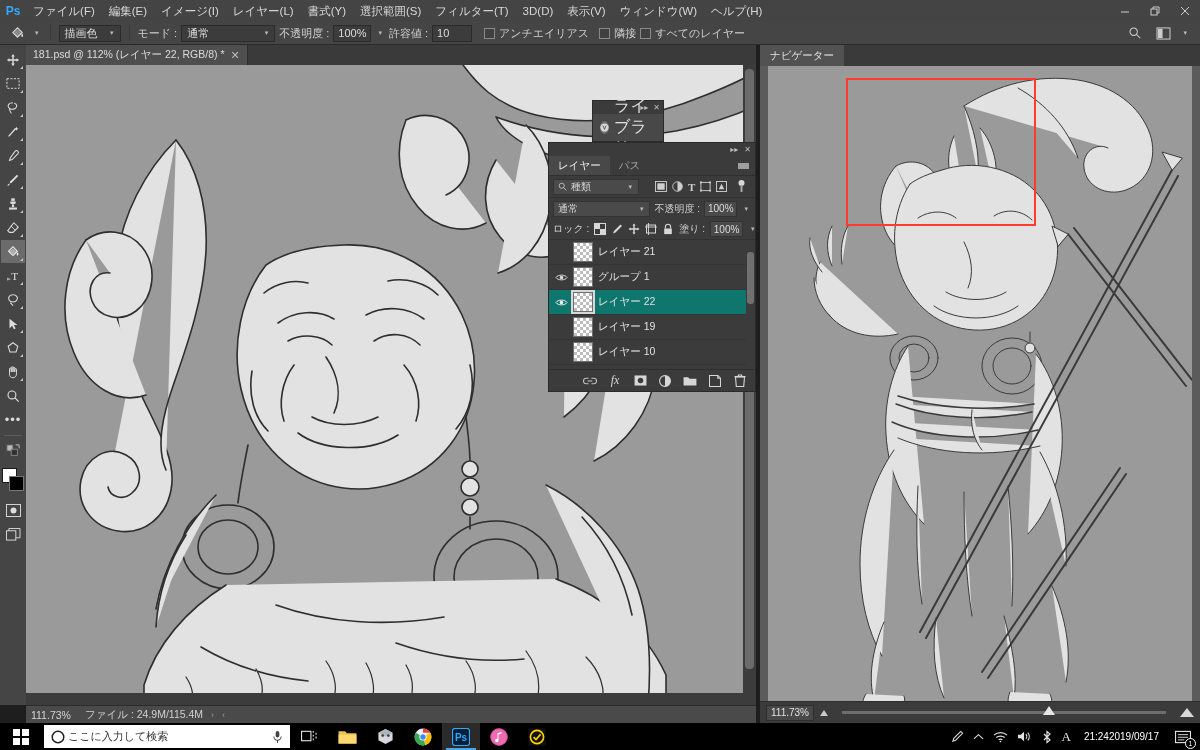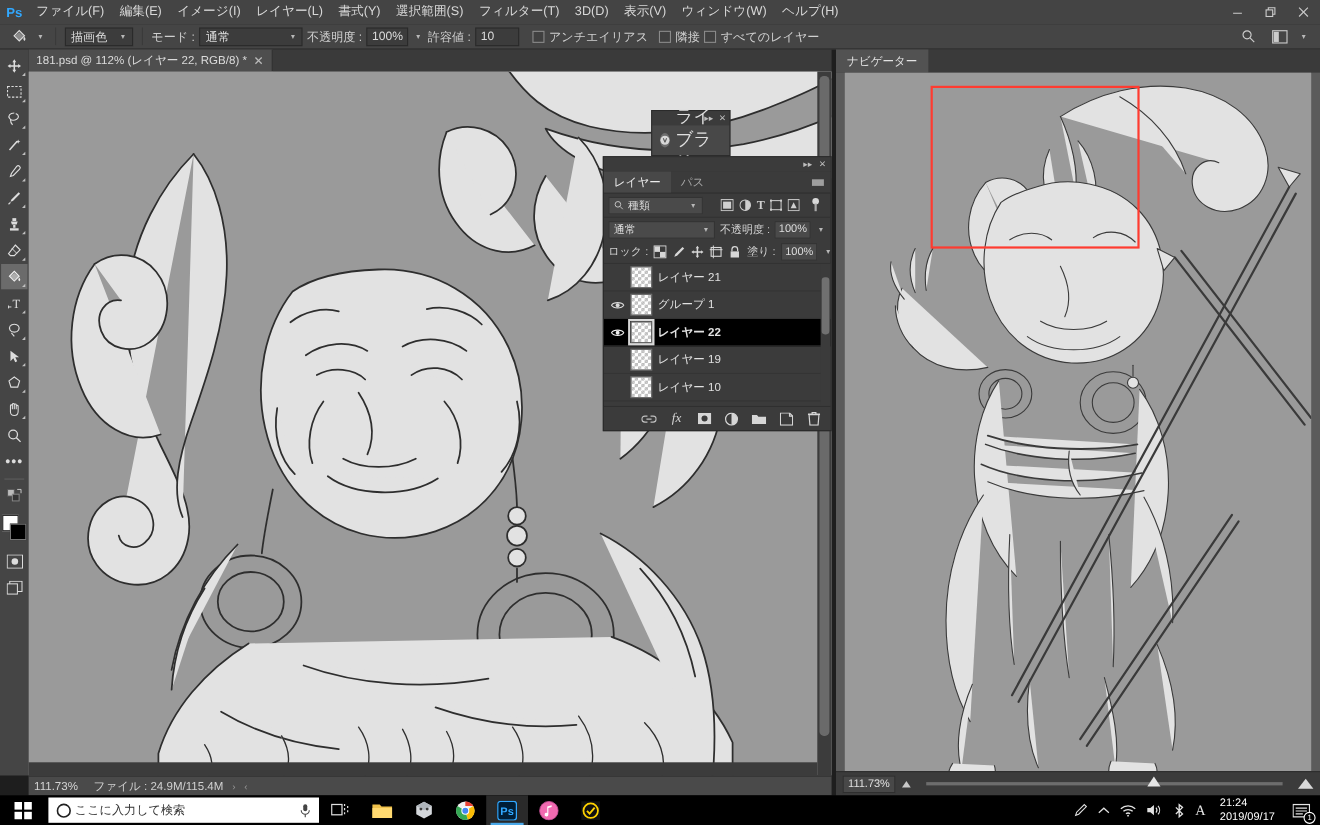--- a/index.html
+++ b/index.html
@@ -259,21 +259,21 @@
     padding: 0 4px; border-bottom: 1px solid #323232;
   }
   .lp-lock-icon {
     width: 14px; height: 14px; display: flex; align-items: center; justify-content: center;
   }
   .lp-list { flex: 1; overflow: hidden; position: relative; background: #3b3b3b; }
   .lp-row {
     height: 25px; display: flex; align-items: center;
     border-bottom: 1px solid #343434; padding-left: 2px;
   }
-  .lp-row.selected { background: #000000; font-weight: bold; }
+  .lp-row.selected { background: #0f766e; }
   .lp-eye {
     width: 20px; height: 25px; display: flex; align-items: center; justify-content: center;
   }
   .lp-thumb {
     width: 20px; height: 20px; margin: 0 5px 0 2px; border: 1px solid #6e6e6e;
     background-image:
       linear-gradient(45deg, #bdbdbd 25%, transparent 25%, transparent 75%, #bdbdbd 75%),
       linear-gradient(45deg, #bdbdbd 25%, #ffffff 25%, #ffffff 75%, #bdbdbd 75%);
     background-size: 6px 6px; background-position: 0 0, 3px 3px;
   }
@@ -318,21 +318,21 @@
   }
   .tb-icon.active { background: #2a2a2a; }
   .tb-tray {
     margin-left: auto; display: flex; align-items: center; gap: 9px; padding-right: 6px;
   }
   .tray-item {
     display: flex; align-items: center; justify-content: center;
     color: #e4e4e4; font-size: 11px;
   }
   .tb-clock {
-    display: flex; flex-direction: column; align-items: flex-start;
+    display: flex; flex-direction: row; align-items: center;
     font-size: 10px; color: #ffffff; line-height: 12px; padding: 0 4px;
   }
   .tb-notif { position: relative; width: 22px; height: 22px;
     display:flex; align-items:center; justify-content:center; }
   .notif-badge {
     position: absolute; right: -2px; bottom: -1px; width: 11px; height: 11px;
     background: #000; border: 1px solid #fff; border-radius: 50%;
     font-size: 7px; color: #fff; display: flex; align-items: center; justify-content: center;
   }
 </style>

